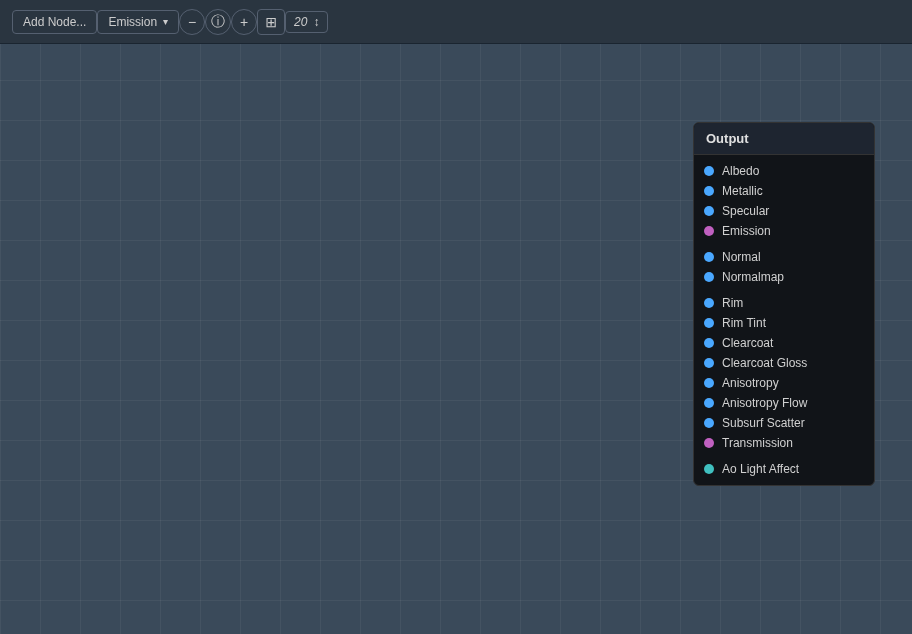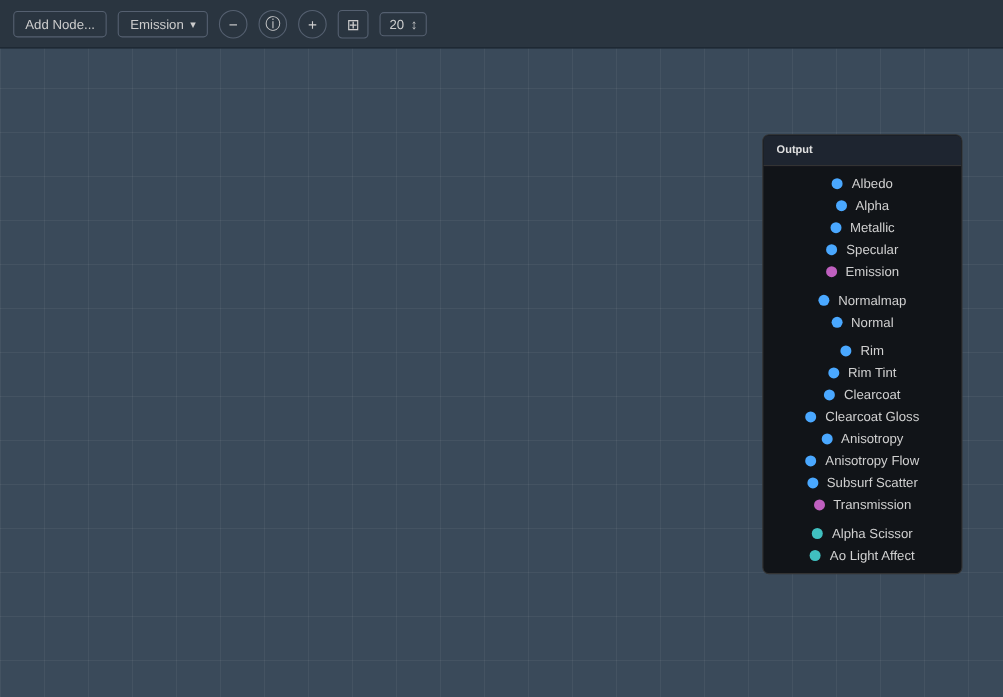--- a/index.html
+++ b/index.html
@@ -37,21 +37,20 @@
     .toolbar {
       position: absolute;
       top: 0;
       left: 0;
       width: 100%;
       height: 44px;
       background-color: #2a3540;
       display: flex;
       align-items: center;
       padding: 0 12px;
-      gap: 10px;
       z-index: 10;
       border-bottom: 1px solid #1a2530;
     }
 
     .toolbar-btn {
       background: transparent;
       border: 1px solid #556070;
       color: #ccc;
       padding: 4px 10px;
       border-radius: 4px;
@@ -79,55 +78,55 @@
     .toolbar-zoom {
       background: transparent;
       border: 1px solid #556070;
       color: #ccc;
       padding: 3px 8px;
       border-radius: 4px;
       font-size: 12px;
       display: flex;
       align-items: center;
       gap: 6px;
+      font-style: italic;
     }
 
     
     .output-panel {
       position: absolute;
       top: 122px;
       left: 693px;
       width: 182px;
       background-color: #111418;
       border: 1px solid #333;
       border-radius: 6px;
       overflow: hidden;
       z-index: 20;
     }
 
     .output-panel-header {
       background-color: #1e2530;
       padding: 8px 12px;
-      font-size: 10px;
+      font-size: 13px;
       font-weight: 600;
       color: #e0e0e0;
       border-bottom: 1px solid #333;
     }
 
     .output-panel-items {
       padding: 6px 0;
     }
 
     .output-item {
       display: flex;
       align-items: center;
       padding: 3px 10px;
       cursor: pointer;
       gap: 8px;
-      justify-content: center;
     }
 
     .dot {
       width: 10px;
       height: 10px;
       border-radius: 50%;
       flex-shrink: 0;
     }
 
     .dot-blue { background-color: #4aa8ff; }
@@ -191,42 +190,38 @@
   <div class="output-panel-header">
     <span>Output</span>
   </div>
   <div class="output-panel-items" id="output-items-container">
   <div class="output-item">
         <span class="dot dot-blue"></span>
         <span class="output-item-label">Albedo</span>
       </div>
       <div class="output-item">
         <span class="dot dot-blue"></span>
-        <span class="output-item-label">Alpha</span>
-      </div>
-      <div class="output-item">
-        <span class="dot dot-blue"></span>
         <span class="output-item-label">Metallic</span>
       </div>
       <div class="output-item">
         <span class="dot dot-blue"></span>
         <span class="output-item-label">Specular</span>
       </div>
       <div class="output-item">
         <span class="dot dot-pink"></span>
         <span class="output-item-label">Emission</span>
       </div>
       <div class="output-divider"></div>
       <div class="output-item">
         <span class="dot dot-blue"></span>
+        <span class="output-item-label">Normal</span>
+      </div>
+      <div class="output-item">
+        <span class="dot dot-blue"></span>
         <span class="output-item-label">Normalmap</span>
-      </div>
-      <div class="output-item">
-        <span class="dot dot-blue"></span>
-        <span class="output-item-label">Normal</span>
       </div>
       <div class="output-divider"></div>
       <div class="output-item">
         <span class="dot dot-blue"></span>
         <span class="output-item-label">Rim</span>
       </div>
       <div class="output-item">
         <span class="dot dot-blue"></span>
         <span class="output-item-label">Rim Tint</span>
       </div>
@@ -250,20 +245,16 @@
         <span class="dot dot-blue"></span>
         <span class="output-item-label">Subsurf Scatter</span>
       </div>
       <div class="output-item">
         <span class="dot dot-pink"></span>
         <span class="output-item-label">Transmission</span>
       </div>
       <div class="output-divider"></div>
       <div class="output-item">
         <span class="dot dot-teal"></span>
-        <span class="output-item-label">Alpha Scissor</span>
-      </div>
-      <div class="output-item">
-        <span class="dot dot-teal"></span>
         <span class="output-item-label">Ao Light Affect</span>
       </div>
     </div>
 </div>
 
 </body></html>

